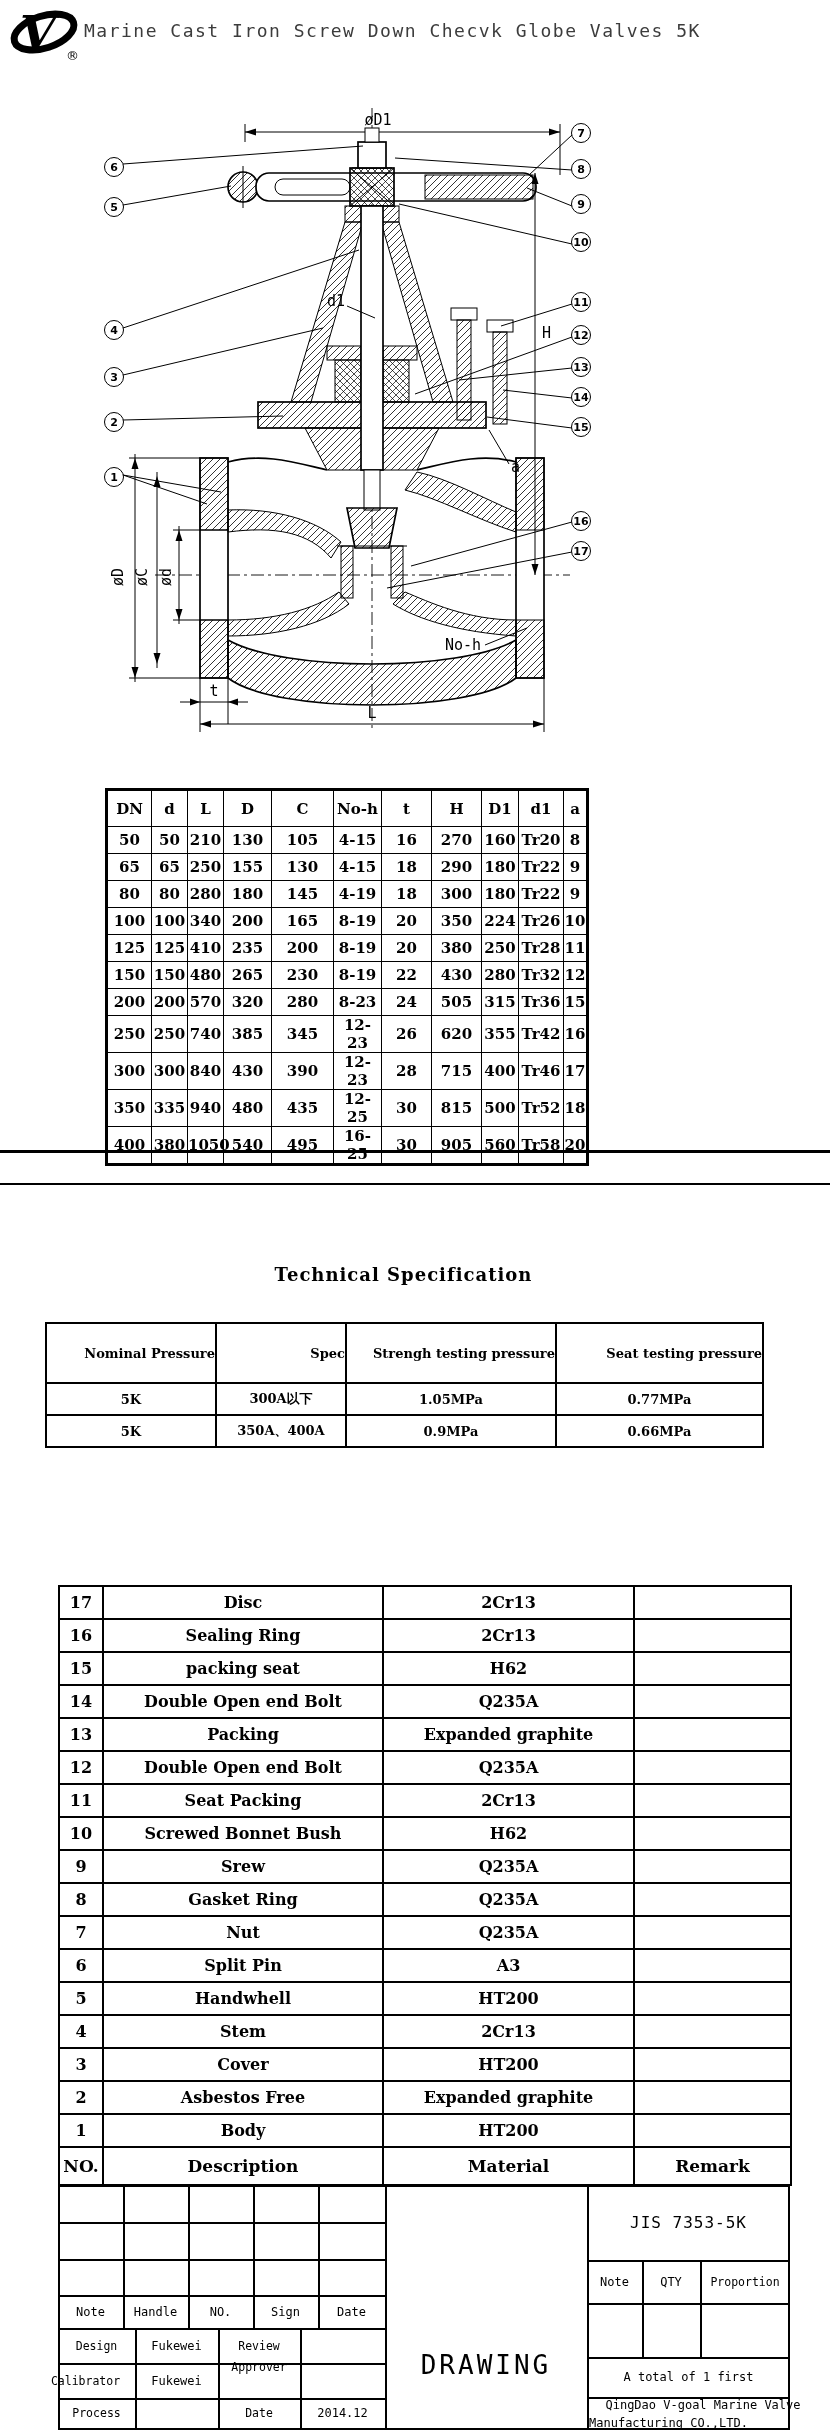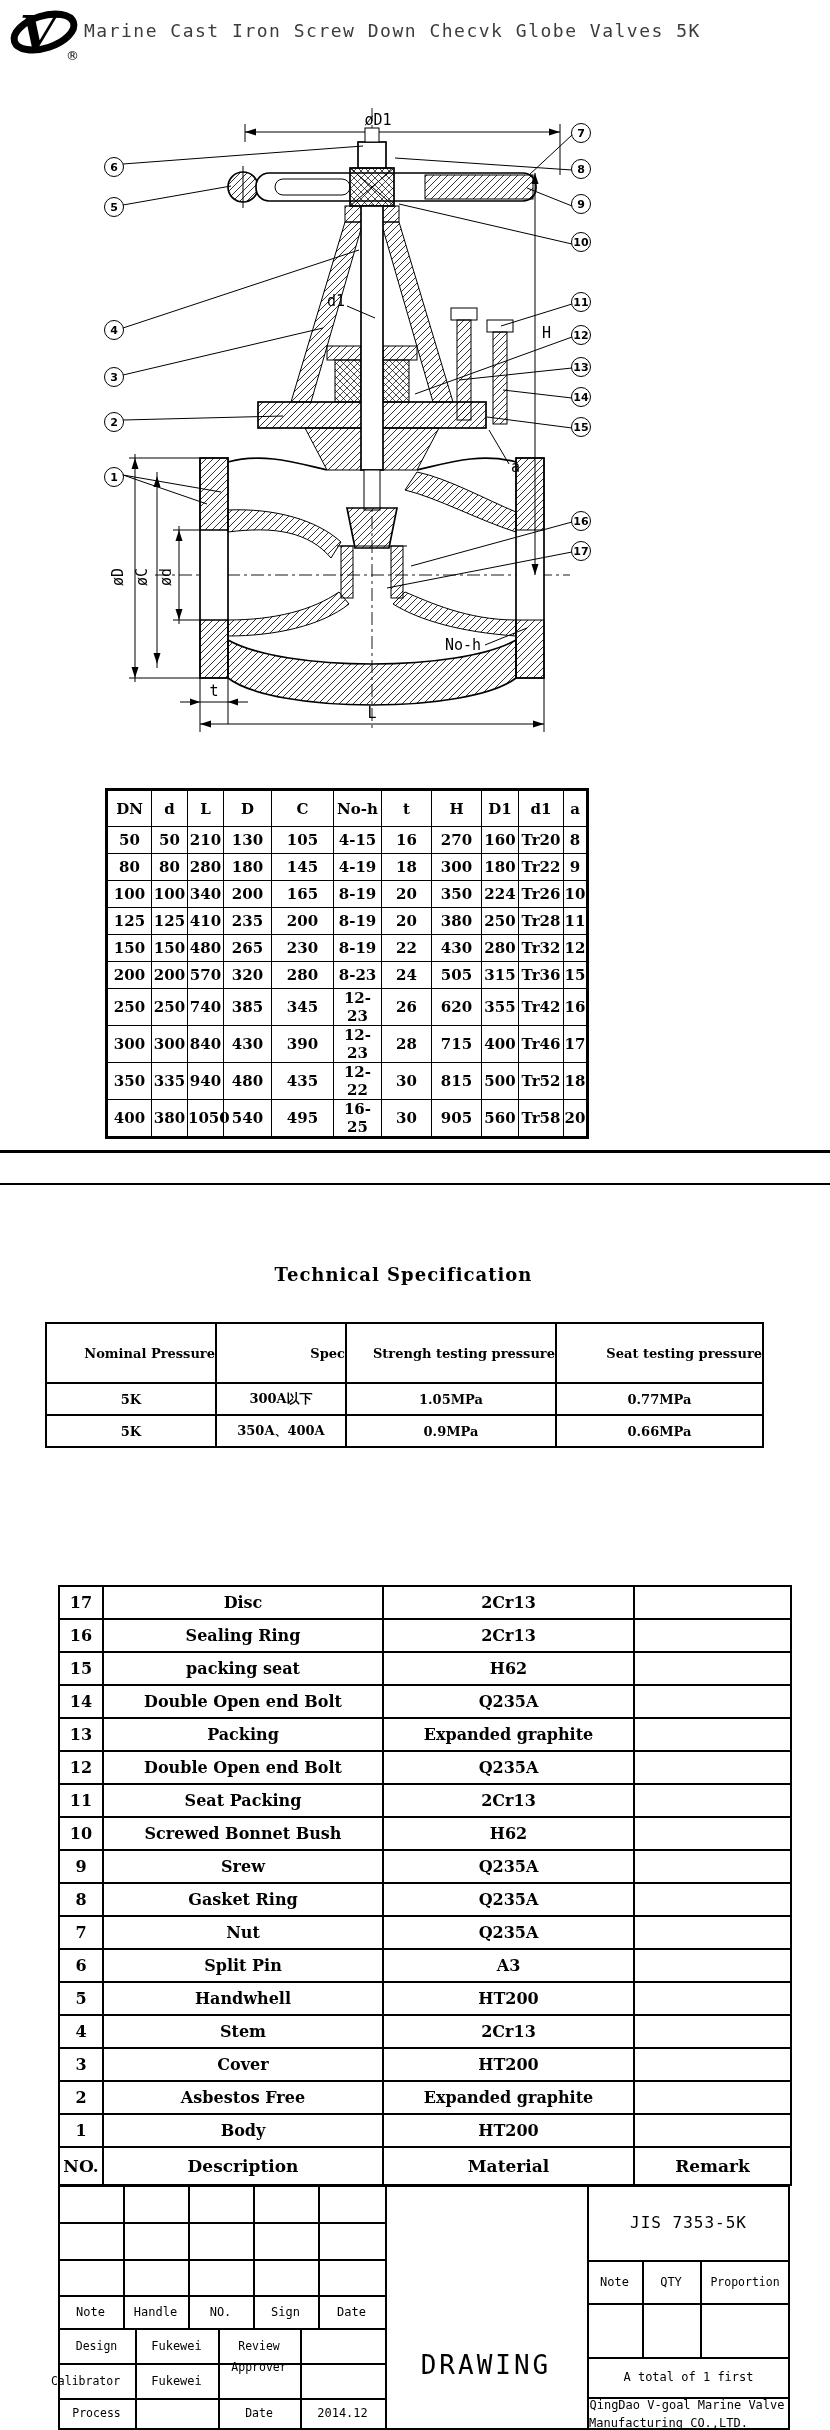--- a/index.html
+++ b/index.html
@@ -310,20 +310,33 @@
           <td>130</td>
           <td>105</td>
           <td>4-15</td>
           <td>16</td>
           <td>270</td>
           <td>160</td>
           <td>Tr20</td>
           <td>8</td>
         </tr>
         <tr>
+          <td>65</td>
+          <td>65</td>
+          <td>250</td>
+          <td>155</td>
+          <td>130</td>
+          <td>4-15</td>
+          <td>18</td>
+          <td>290</td>
+          <td>180</td>
+          <td>Tr22</td>
+          <td>9</td>
+        </tr>
+        <tr>
           <td>80</td>
           <td>80</td>
           <td>280</td>
           <td>180</td>
           <td>145</td>
           <td>4-19</td>
           <td>18</td>
           <td>300</td>
           <td>180</td>
           <td>Tr22</td>
@@ -406,21 +419,21 @@
           <td>400</td>
           <td>Tr46</td>
           <td>17</td>
         </tr>
         <tr>
           <td>350</td>
           <td>335</td>
           <td>940</td>
           <td>480</td>
           <td>435</td>
-          <td>12-22</td>
+          <td>12-25</td>
           <td>30</td>
           <td>815</td>
           <td>500</td>
           <td>Tr52</td>
           <td>18</td>
         </tr>
         <tr>
           <td>400</td>
           <td>380</td>
           <td>1050</td>
@@ -642,17 +655,17 @@
     <div class="hl" style="left:529px;top:172px;width:203px"></div>
     <div class="hl" style="left:529px;top:212px;width:203px"></div>
     <div class="vl" style="left:584px;top:75px;height:97px"></div>
     <div class="vl" style="left:642px;top:75px;height:97px"></div>
 
     <div class="cell std" style="left:529px;top:0;width:203px;height:75px">JIS 7353-5K</div>
     <div class="cell" style="left:529px;top:75px;width:55px;height:43px">Note</div>
     <div class="cell" style="left:584px;top:75px;width:58px;height:43px">QTY</div>
     <div class="cell small" style="left:642px;top:75px;width:90px;height:43px">Proportion</div>
     <div class="cell" style="left:529px;top:172px;width:203px;height:40px">A total of 1 first</div>
-    <div class="cell company" style="left:519px;top:212px;width:220px;height:16px">QingDao V-goal Marine Valve</div>
+    <div class="cell company" style="left:535px;top:212px;width:220px;height:16px">QingDao V-goal Marine Valve</div>
     <div class="cell company" style="left:529px;top:230px;width:163px;height:16px">Manufacturing CO.,LTD.</div>
   </div>
 
 </div>
 
 </body></html>

